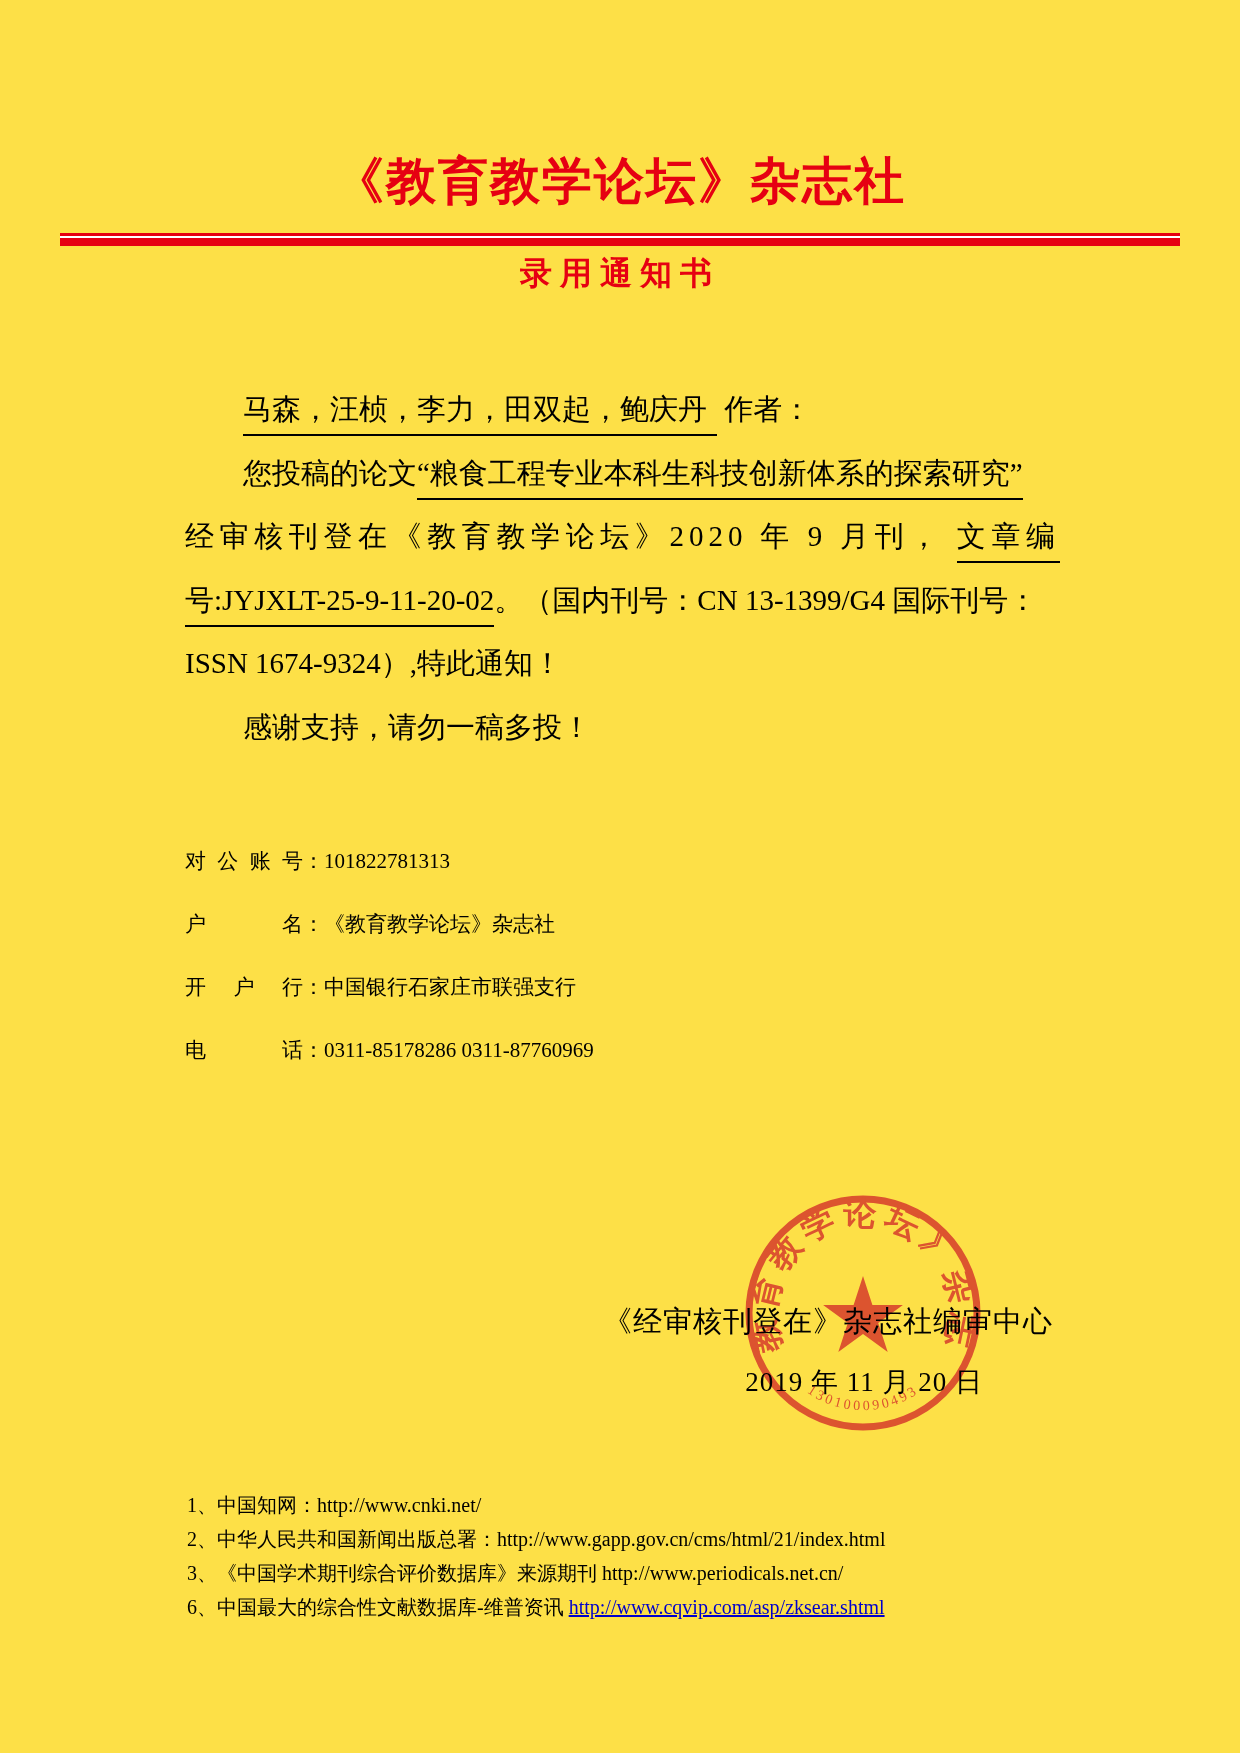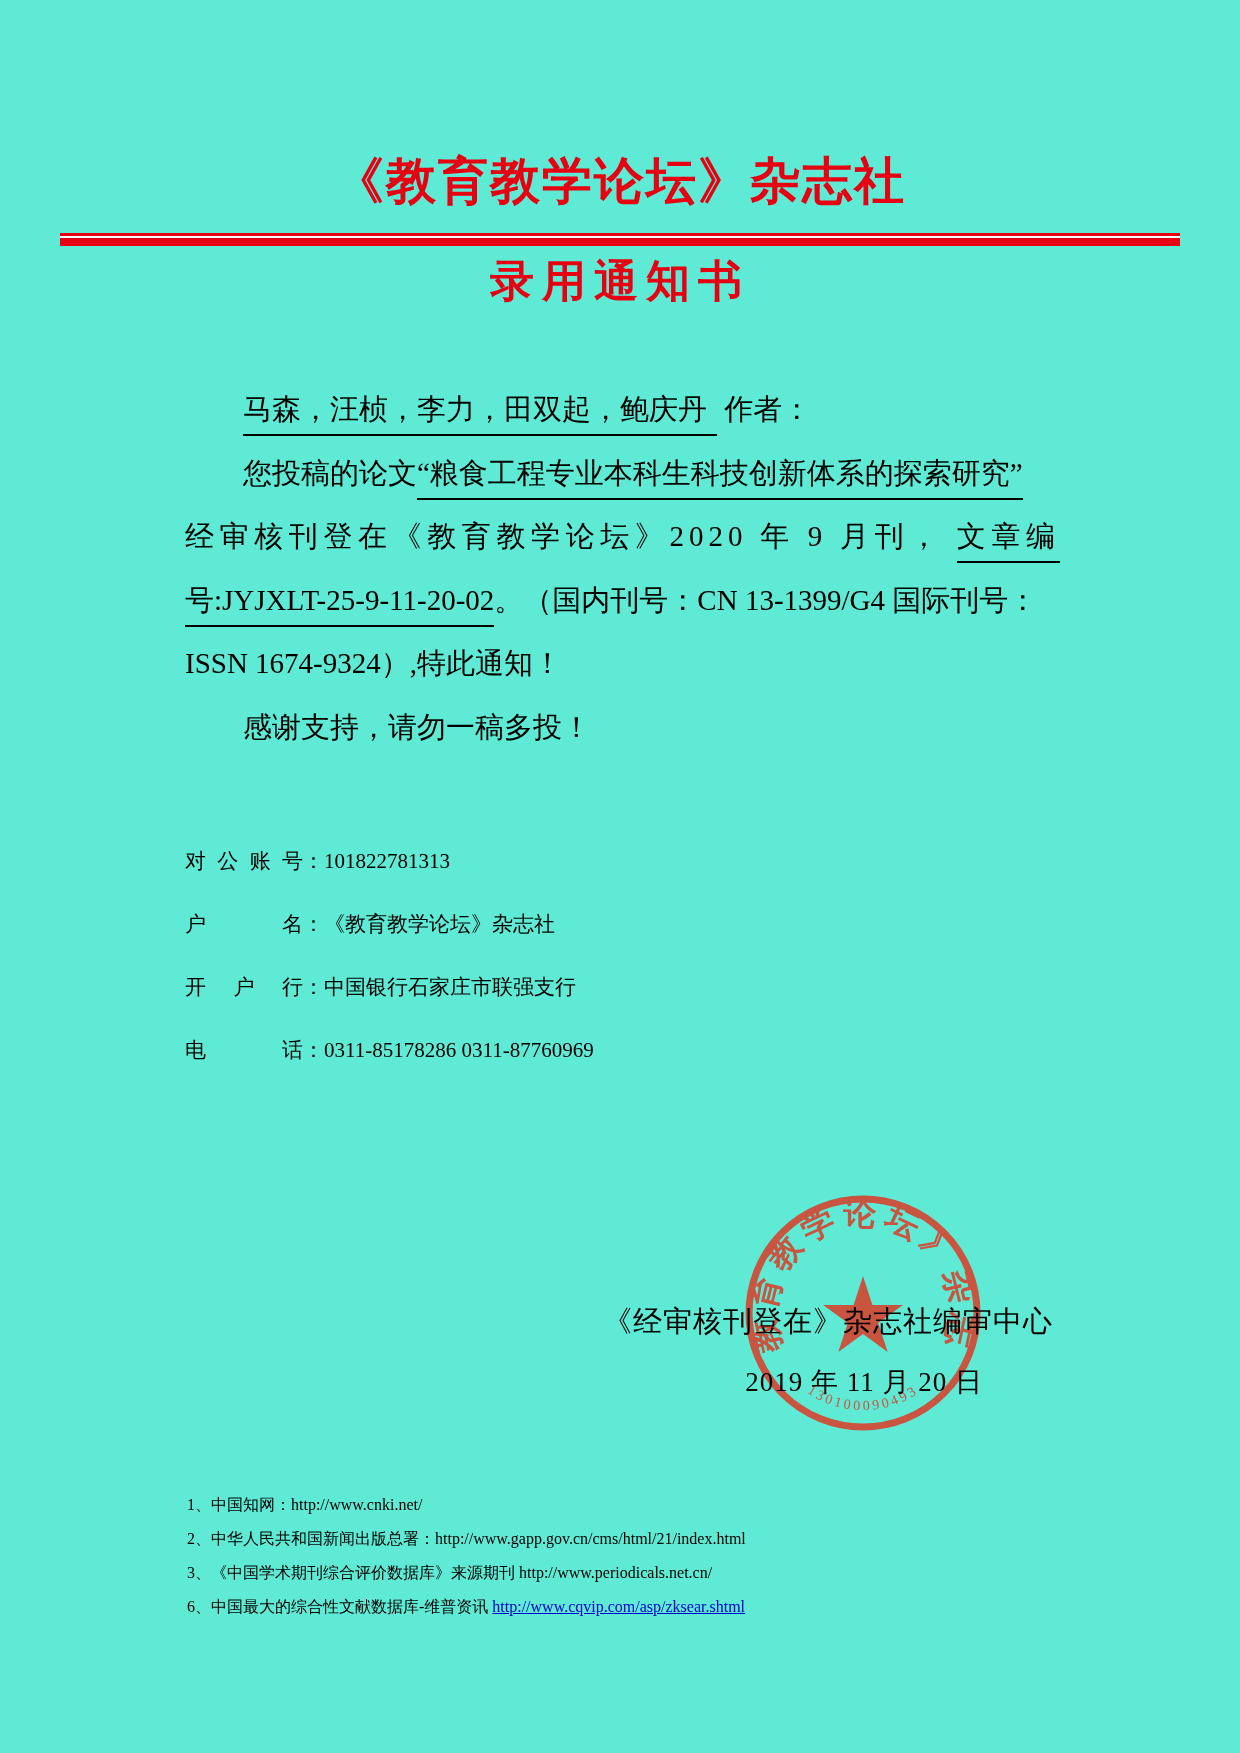--- a/index.html
+++ b/index.html
@@ -1,20 +1,20 @@
 <!DOCTYPE html>
 <html><head>
 <meta charset="utf-8">
 <style>
   html,body{margin:0;padding:0;background:#888;}
   .page{
     position:relative;
     width:1240px;height:1753px;
     margin:0 auto;
-    background:#5eead4;
+    background:#fde047;
     font-family:"Liberation Serif","DejaVu Serif",serif;
     color:#000;
     overflow:hidden;
   }
   
   .doc-title{
     position:absolute;top:148px;left:0;width:1240px;
     text-align:center;
     font-size:50px;font-weight:bold;letter-spacing:2px;
     color:#e60012;
@@ -23,21 +23,21 @@
   .title-rule{
     position:absolute;top:233px;left:60px;width:1120px;
     height:2px;
     border-top:3px solid #e60012;
     border-bottom:8px solid #e60012;
     background:#fff;
   }
   .doc-subtitle{
     position:absolute;top:252px;left:0;width:1240px;
     text-align:center;
-    font-size:44px;font-weight:bold;letter-spacing:8px;
+    font-size:32px;font-weight:bold;letter-spacing:8px;
     color:#e60012;
     white-space:nowrap;
   }
   
   .body-block{
     position:absolute;top:378px;left:185px;width:875px;
     font-size:29px;line-height:63.5px;
   }
   .bline{min-height:63.5px;}
   .indent{padding-left:58px;}
@@ -76,21 +76,21 @@
   
   .stamp{
     position:absolute;left:738px;top:1188px;
     width:250px;height:250px;
     z-index:1;
     opacity:.88;
   }
   
   .footer-block{
     position:absolute;top:1488px;left:187px;width:990px;
-    font-size:16px;line-height:34px;
+    font-size:20px;line-height:34px;
     white-space:nowrap;
   }
   .footer-item a, .link-blue{
     color:#0000cc;text-decoration:underline;cursor:pointer;
   }
 </style>
 </head>
 <body>
 
 <div class="page">

